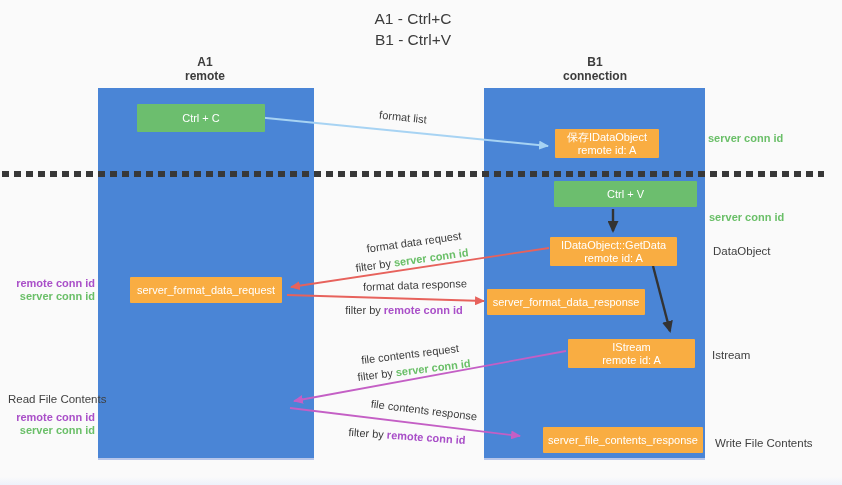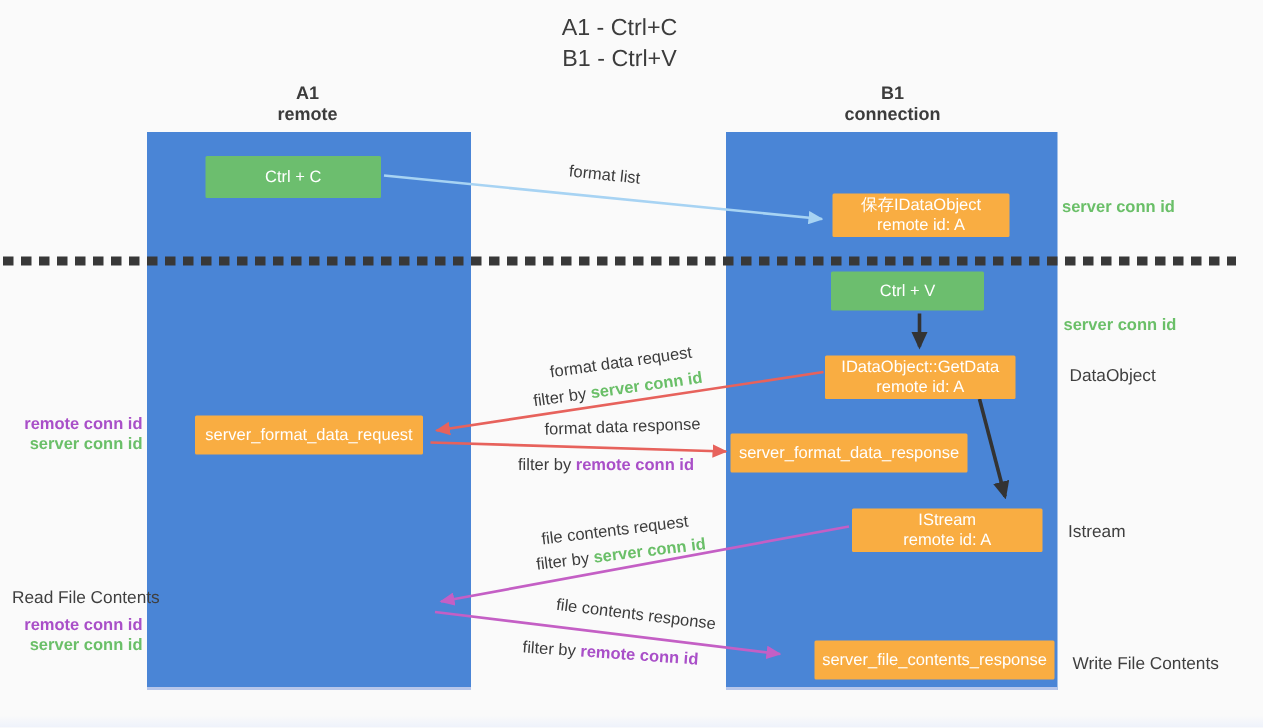--- a/index.html
+++ b/index.html
@@ -88,30 +88,30 @@
     <line class="s-dots" x1="2" y1="174" x2="824" y2="174"></line>
     <line class="s-blue" x1="256" y1="117" x2="548" y2="146" marker-end="url(#ah-blue)"></line>
     <line class="s-black" x1="613" y1="209" x2="613" y2="231" marker-end="url(#ah-black)"></line>
     <line class="s-black" x1="653" y1="266" x2="670" y2="331" marker-end="url(#ah-black)"></line>
     <line class="s-red" x1="549" y1="248" x2="291" y2="287" marker-end="url(#ah-red)"></line>
     <line class="s-red" x1="287" y1="295" x2="484" y2="301" marker-end="url(#ah-red)"></line>
     <line class="s-magenta" x1="566" y1="351" x2="294" y2="401" marker-end="url(#ah-magenta)"></line>
     <line class="s-magenta" x1="290" y1="408" x2="520" y2="436" marker-end="url(#ah-magenta)"></line>
   </svg>
 
-  <div class="node green" style="left:137px; top:104px; width:117px; height:28px;">
+  <div class="node green" style="left:137px; top:104px; width:128px; height:28px;">
     <span>Ctrl + C</span>
   </div>
 
-  <div class="node orange" style="left:555px; top:129px; width:118px; height:29px;">
+  <div class="node orange" style="left:555px; top:129px; width:104px; height:29px;">
     <span>保存IDataObject</span>
     <span>remote id: A</span>
   </div>
 
-  <div class="node green" style="left:554px; top:181px; width:102px; height:26px;">
+  <div class="node green" style="left:554px; top:181px; width:143px; height:26px;">
     <span>Ctrl + V</span>
   </div>
 
   <div class="node orange" style="left:550px; top:237px; width:127px; height:29px;align-items:center;">
     <span>IDataObject::GetData</span>
     <span>remote id: A</span>
   </div>
 
   <div class="node orange" style="left:130px; top:277px; width:152px; height:26px;">
     <span>server_format_data_request</span>

